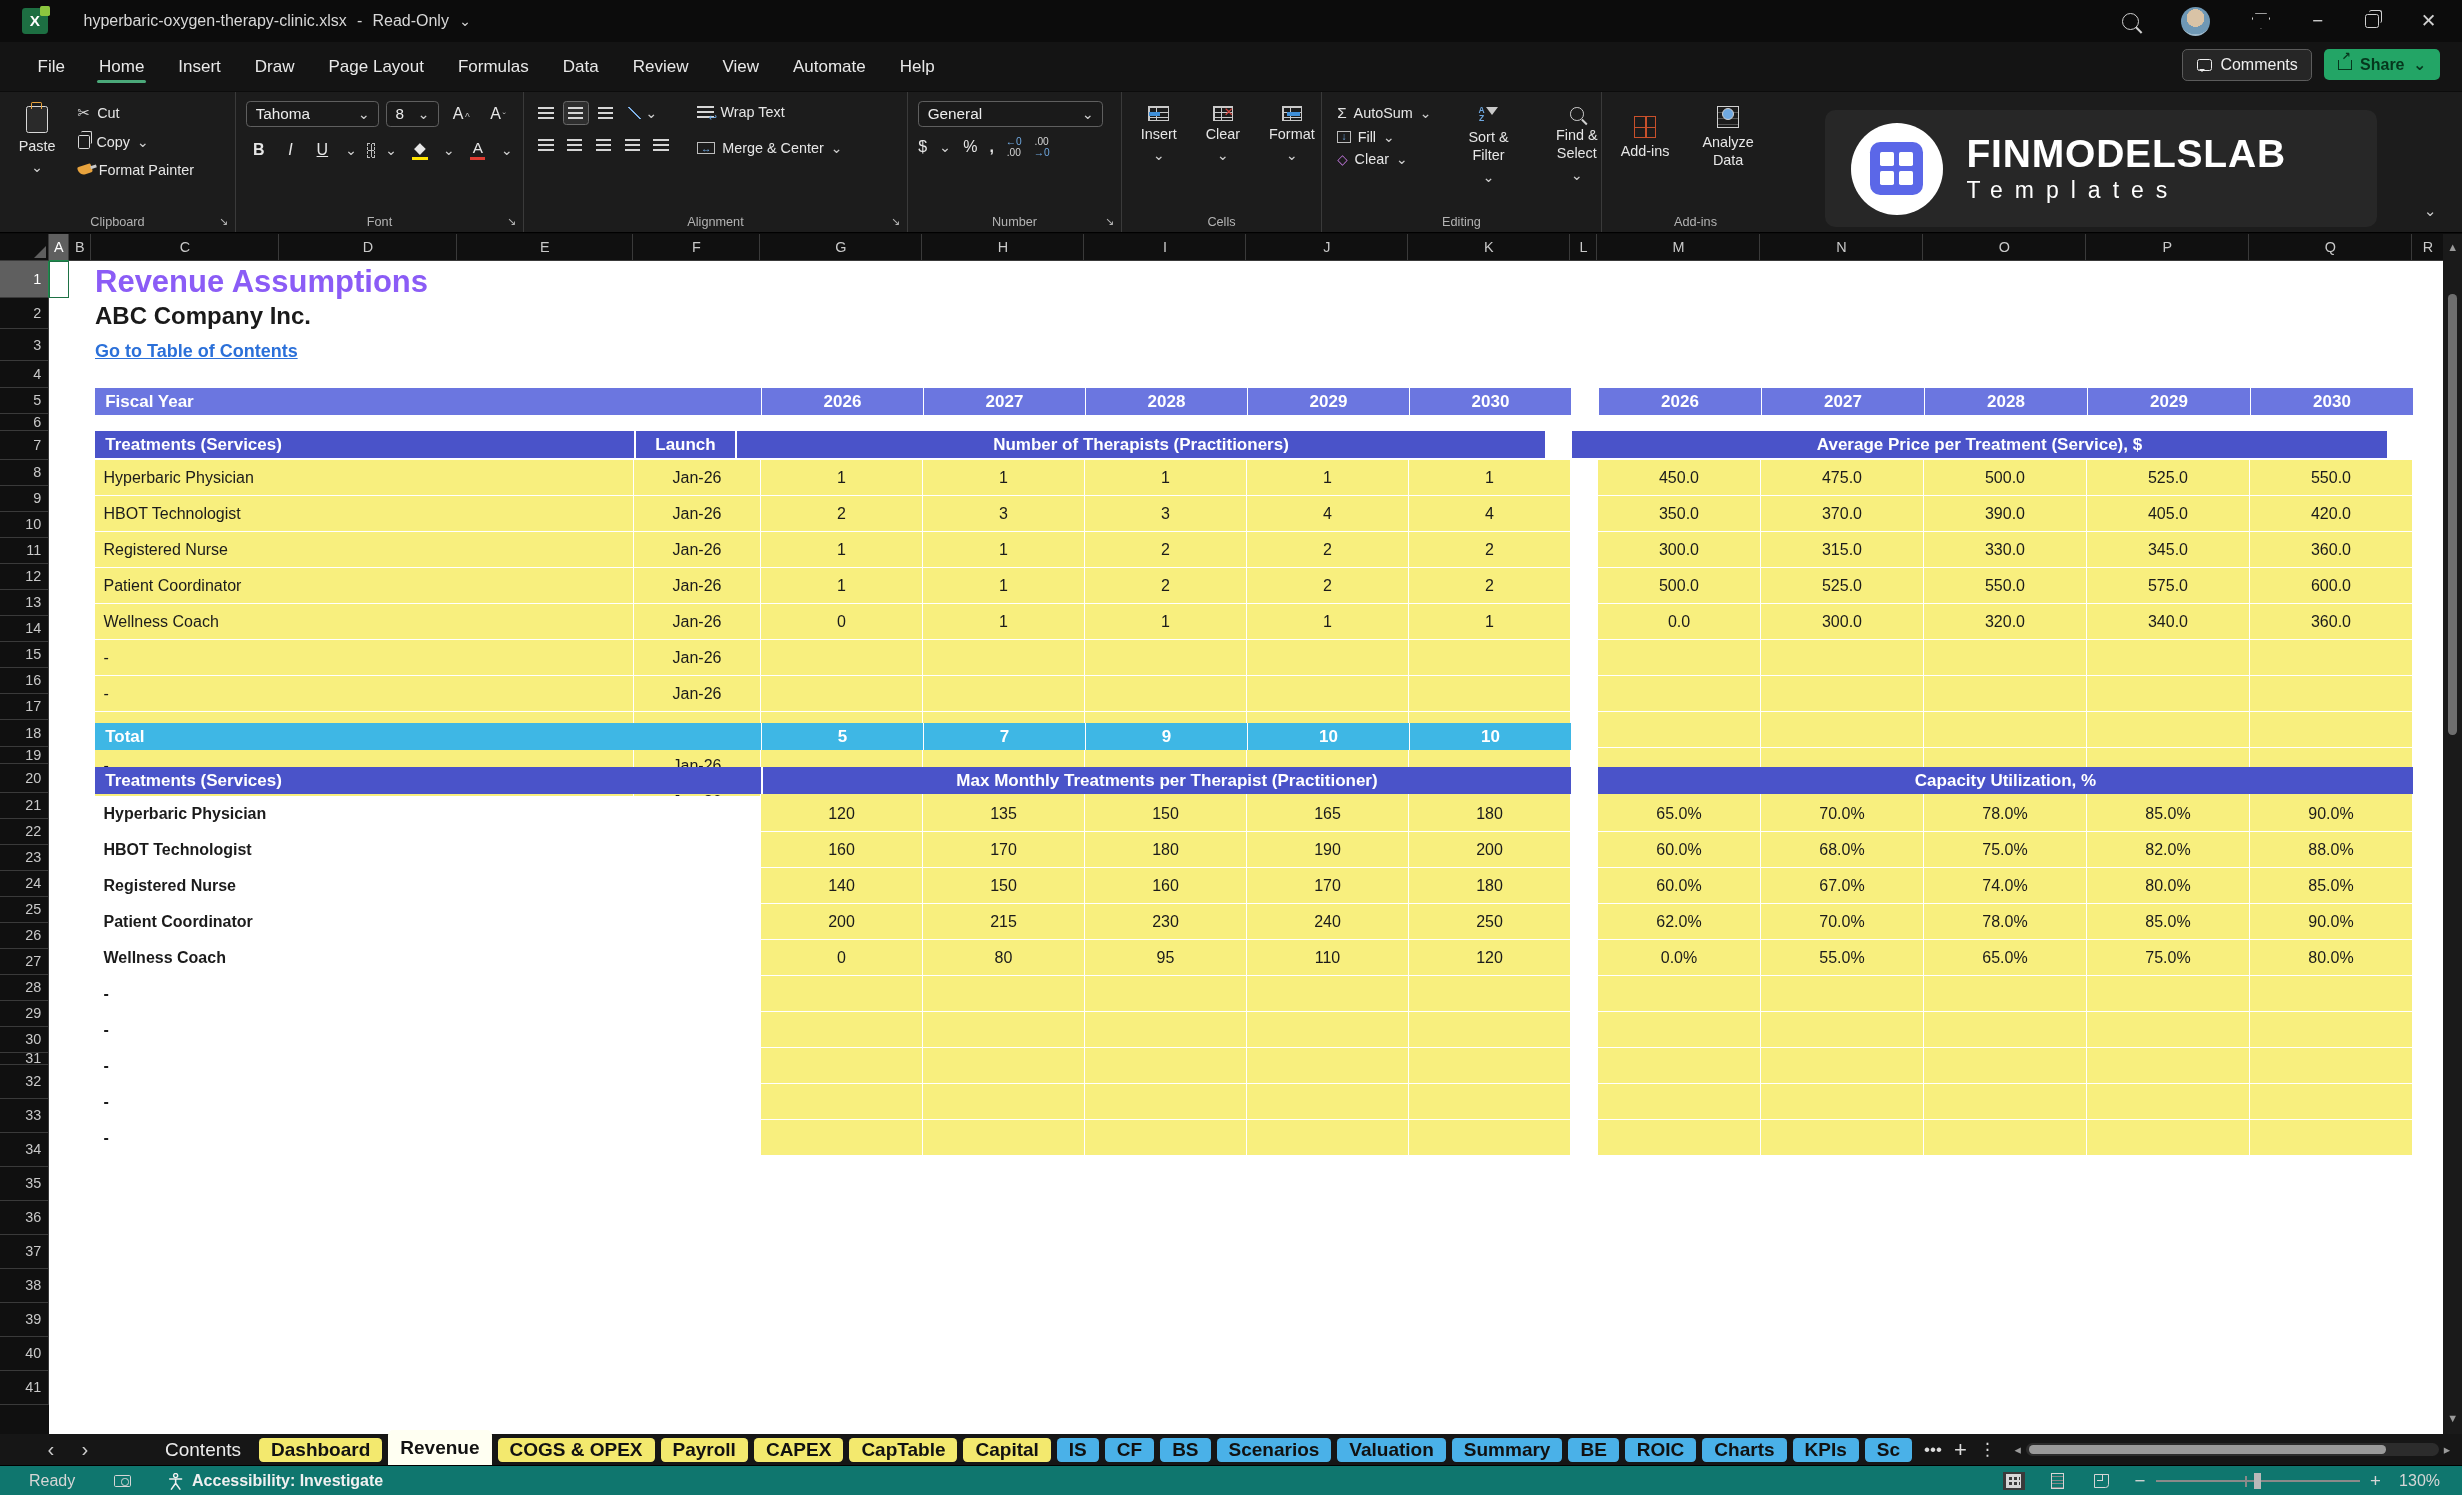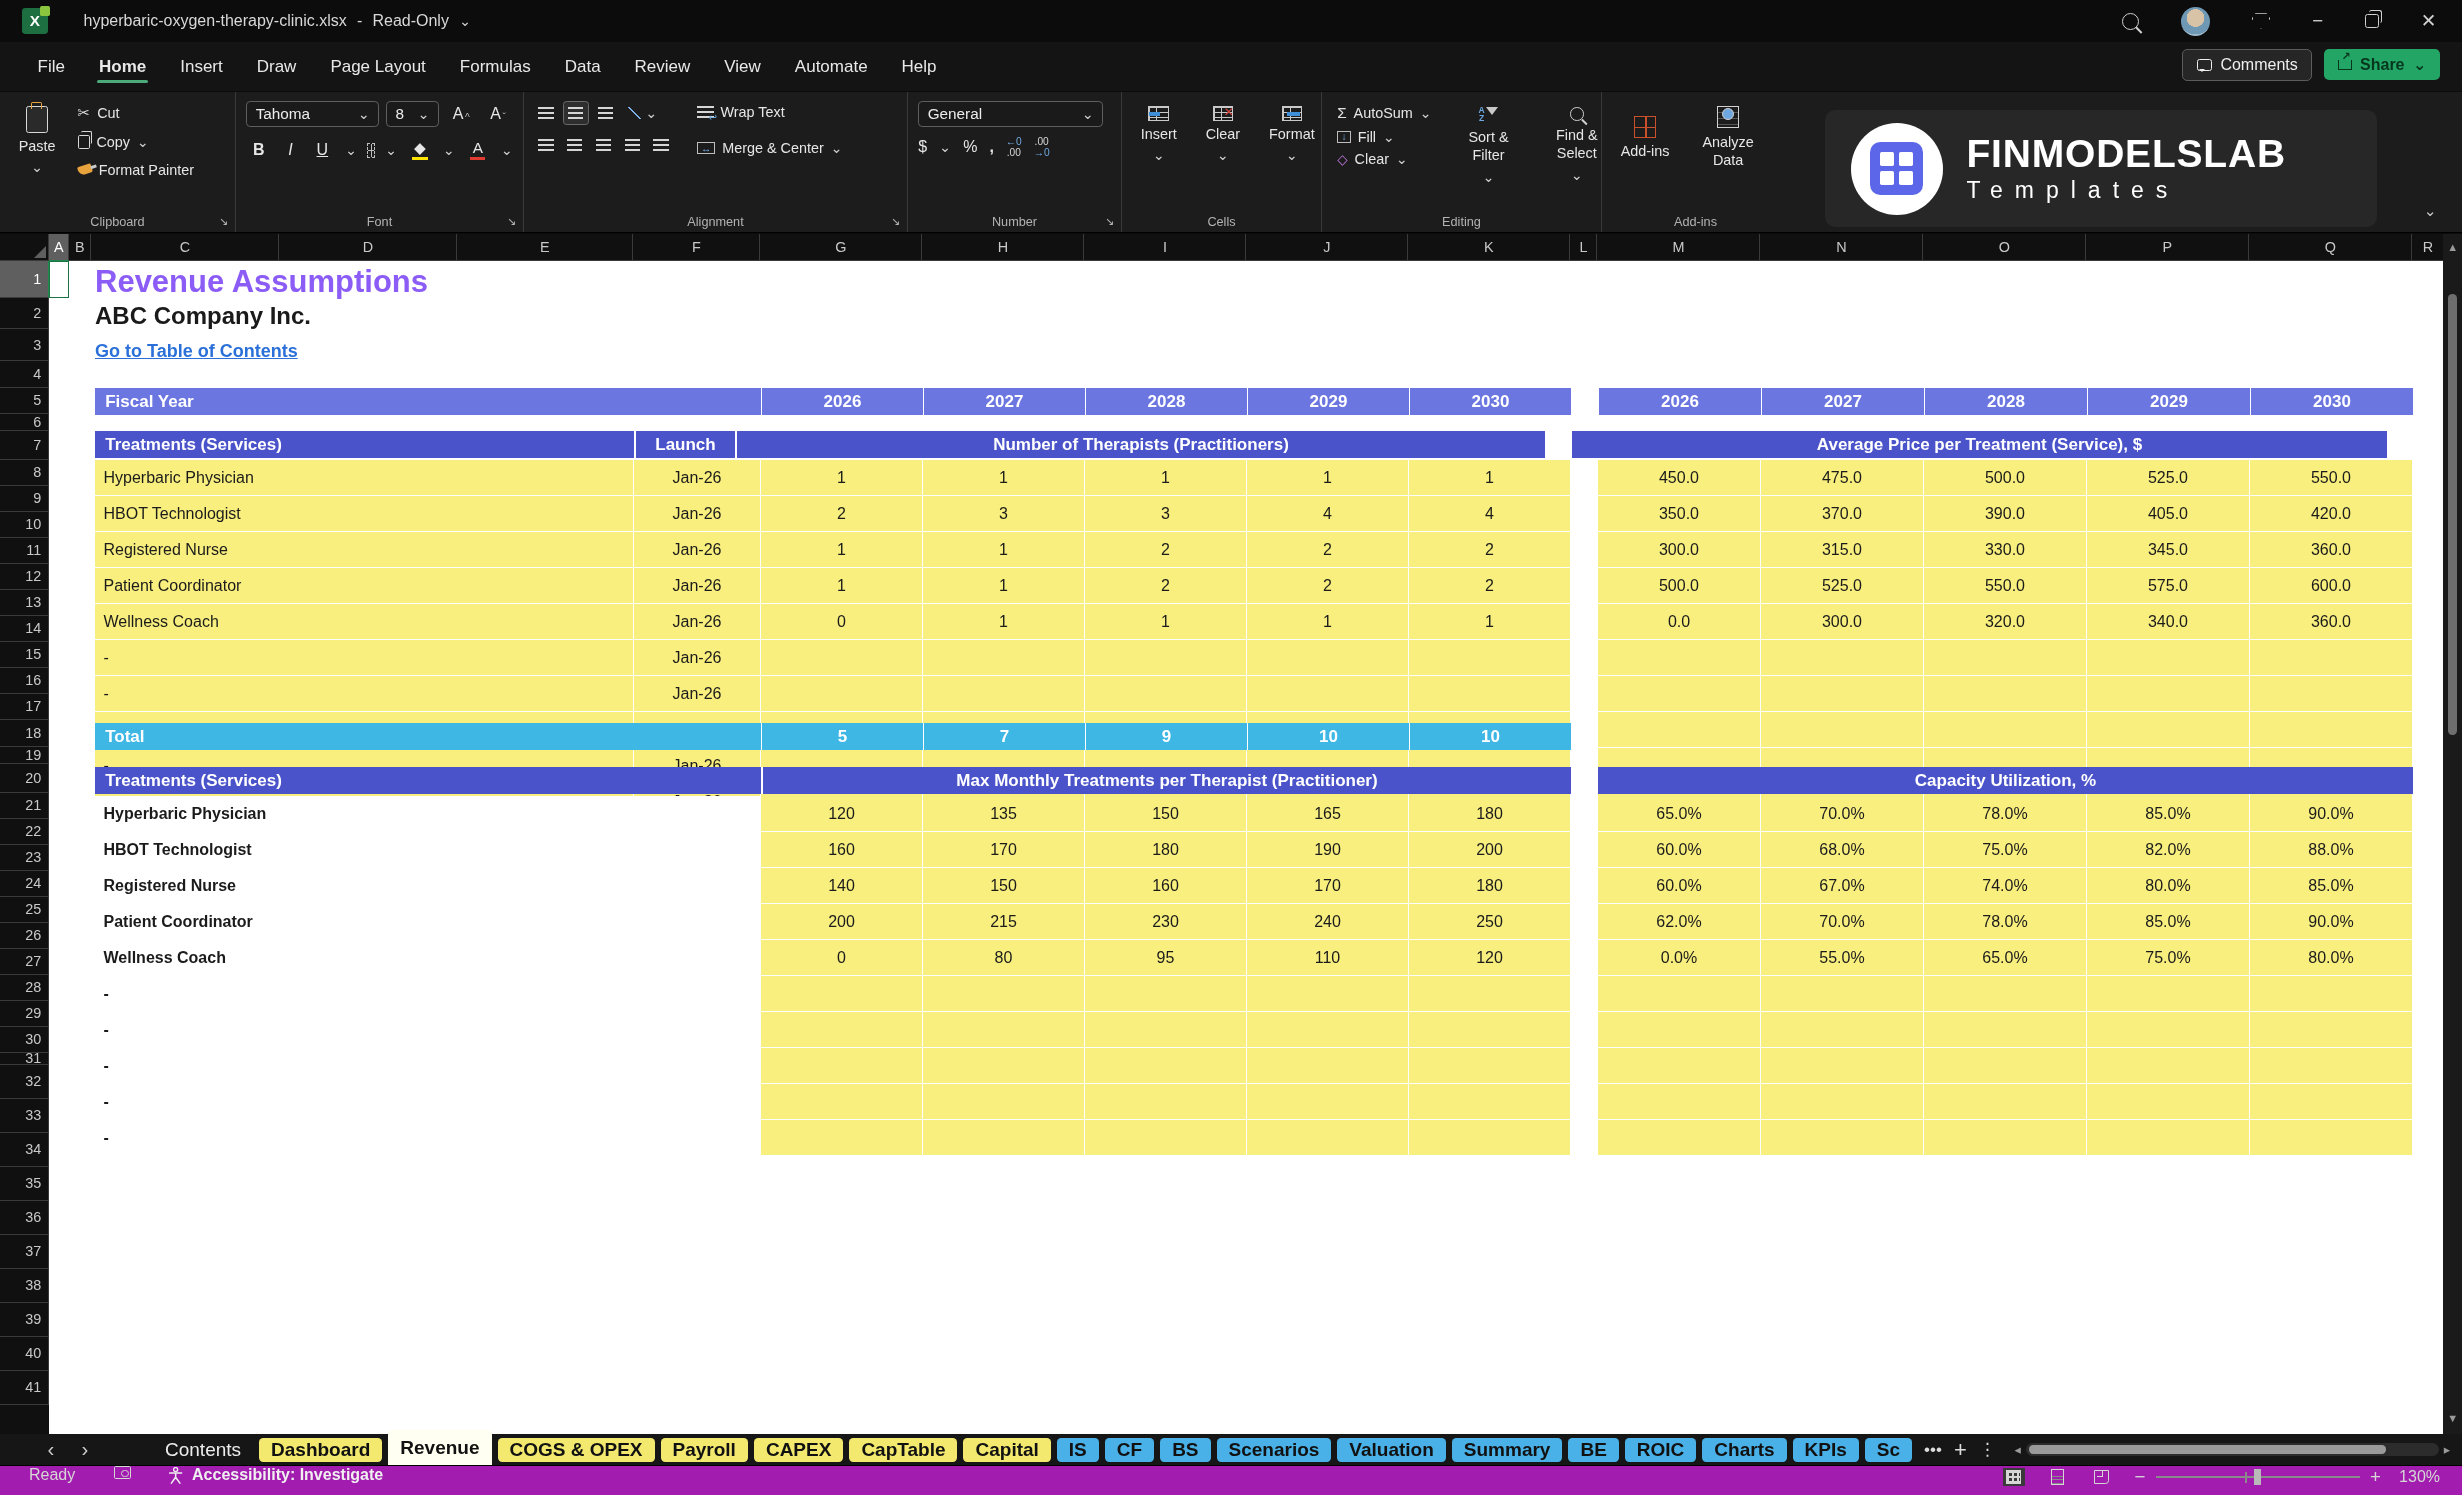--- a/index.html
+++ b/index.html
@@ -19,21 +19,21 @@
   .avatar{width:29px;height:29px;border-radius:50%;background:radial-gradient(circle at 50% 38%,#d9c3a6 0 38%,#6f98b5 39% 70%,#9db9cc 71%)}
   .icon-gem{width:18.7px;height:15.3px;position:relative;border:1.7px solid #d0d0d0;clip-path:polygon(20% 0,80% 0,100% 35%,50% 100%,0 35%)}
   .win-btn{color:#d0d0d0;font-size:18.7px;line-height:1}
   .icon-restore{width:13.6px;height:13.6px;border:1.7px solid #d0d0d0;border-radius:2.5px;position:relative}
   .icon-restore:before{content:"";position:absolute;left:2.5px;top:-5.1px;width:12px;height:12px;border:1.7px solid #d0d0d0;border-radius:2.5px;border-left:none;border-bottom:none}
 
   
   .menurow{position:absolute;left:0;top:42px;width:100%;height:49px;background:#141414;display:flex;align-items:center}
   .menutabs{display:flex;gap:6.8px;margin-left:24px}
   .mtab{color:#e8e8e8;font-size:17px;padding:8.5px 13.6px;position:relative;cursor:default}
-  .mtab.active{font-weight:bold}
+  .mtab.active{font-weight:normal}
   .mtab.active:after{content:"";position:absolute;left:12px;right:12px;bottom:1.7px;height:3.4px;background:#4BA97A;border-radius:1.7px}
   .menu-right{position:absolute;right:22px;top:6.8px;display:flex;gap:12px;align-items:center}
   .btn-comments{display:flex;align-items:center;gap:8.5px;border:0.8px solid #5c5c5c;border-radius:5.1px;background:#262626;color:#efefef;font-size:16px;padding:6px 13.6px}
   .icon-bubble{width:15.3px;height:12px;border:1.7px solid #efefef;border-radius:2.5px;position:relative}
   .icon-bubble:after{content:"";position:absolute;left:1.7px;bottom:-5.1px;border:3.4px solid transparent;border-top-color:#efefef}
   .btn-share{display:flex;align-items:center;gap:8.5px;border-radius:5.1px;background:#23A566;color:#06371d;font-size:16px;font-weight:bold;padding:6px 13.6px}
   .icon-share{width:13.6px;height:10.2px;border:1.7px solid #06371d;border-top:none;position:relative}
   .icon-share:after{content:"↗";position:absolute;left:2.5px;top:-10.2px;font-size:11px;color:#06371d}
 
   
@@ -178,21 +178,21 @@
   .stab.yellow{background:#F3E96E;font-weight:bold}
   .stab.blue{background:#4AB1E8;font-weight:bold}
   .stab.active{background:#FFFFF2;font-weight:bold;height:40px;border-bottom:4.2px solid #1E7145;border-radius:5.1px 5.1px 2.5px 2.5px}
   .tabmore{color:#dcdcdc;font-size:17px;margin-left:12px}
   .hscroll{flex:1;display:flex;align-items:center;margin:0 12px 0 18.7px;gap:5.1px}
   .hsarr{color:#9a9a9a;font-size:12.7px}
   .htrack{flex:1;height:13.6px;background:#2c2c2c;border-radius:6.8px;display:flex;align-items:center;padding:0 3.4px}
   .hthumb{height:8.5px;width:88%;background:#9a9a9a;border-radius:4.2px}
 
   
-  .statusbar{position:absolute;left:0;top:1465px;width:100%;height:31px;background:#a21caf;border-top:0.8px solid #000;display:flex;align-items:flex-start;color:#d6d6d6;font-size:16px}
+  .statusbar{position:absolute;left:0;top:1465px;width:100%;height:31px;background:#0f766e;border-top:0.8px solid #000;display:flex;align-items:center;color:#d6d6d6;font-size:16px}
   .sb-ready{margin-left:29px}
   .icon-macro{width:17px;height:12.7px;border:1.7px solid #d6d6d6;border-radius:1.7px;position:relative;margin-left:39px}
   .icon-macro:after{content:"";position:absolute;right:1.7px;bottom:0.8px;width:5.1px;height:5.1px;border:1.7px solid #d6d6d6;border-radius:50%}
   .sb-access{display:flex;align-items:center;gap:8.5px;margin-left:37px;font-weight:bold;color:#f0f0f0}
   .sb-right{position:absolute;right:22px;display:flex;align-items:center;gap:22px}
   .viewico{width:22px;height:18.7px;display:flex;align-items:center;justify-content:center}
   .viewico.active{background:#3a3a3a}
   .ico-grid{width:15.3px;height:13.6px;background:repeating-linear-gradient(to right,#d6d6d6 0 1.7px,transparent 1.7px 5.1px),repeating-linear-gradient(to bottom,#d6d6d6 0 1.7px,transparent 1.7px 5.1px);border:0.8px solid #d6d6d6}
   .ico-page{width:12.7px;height:15.3px;border:1.7px solid #d6d6d6;background:repeating-linear-gradient(to bottom,transparent 0 2.5px,#888 2.5px 3.4px)}
   .ico-break{width:15.3px;height:13.6px;border:1.7px solid #d6d6d6;border-radius:0 0 3.4px 0;position:relative}

